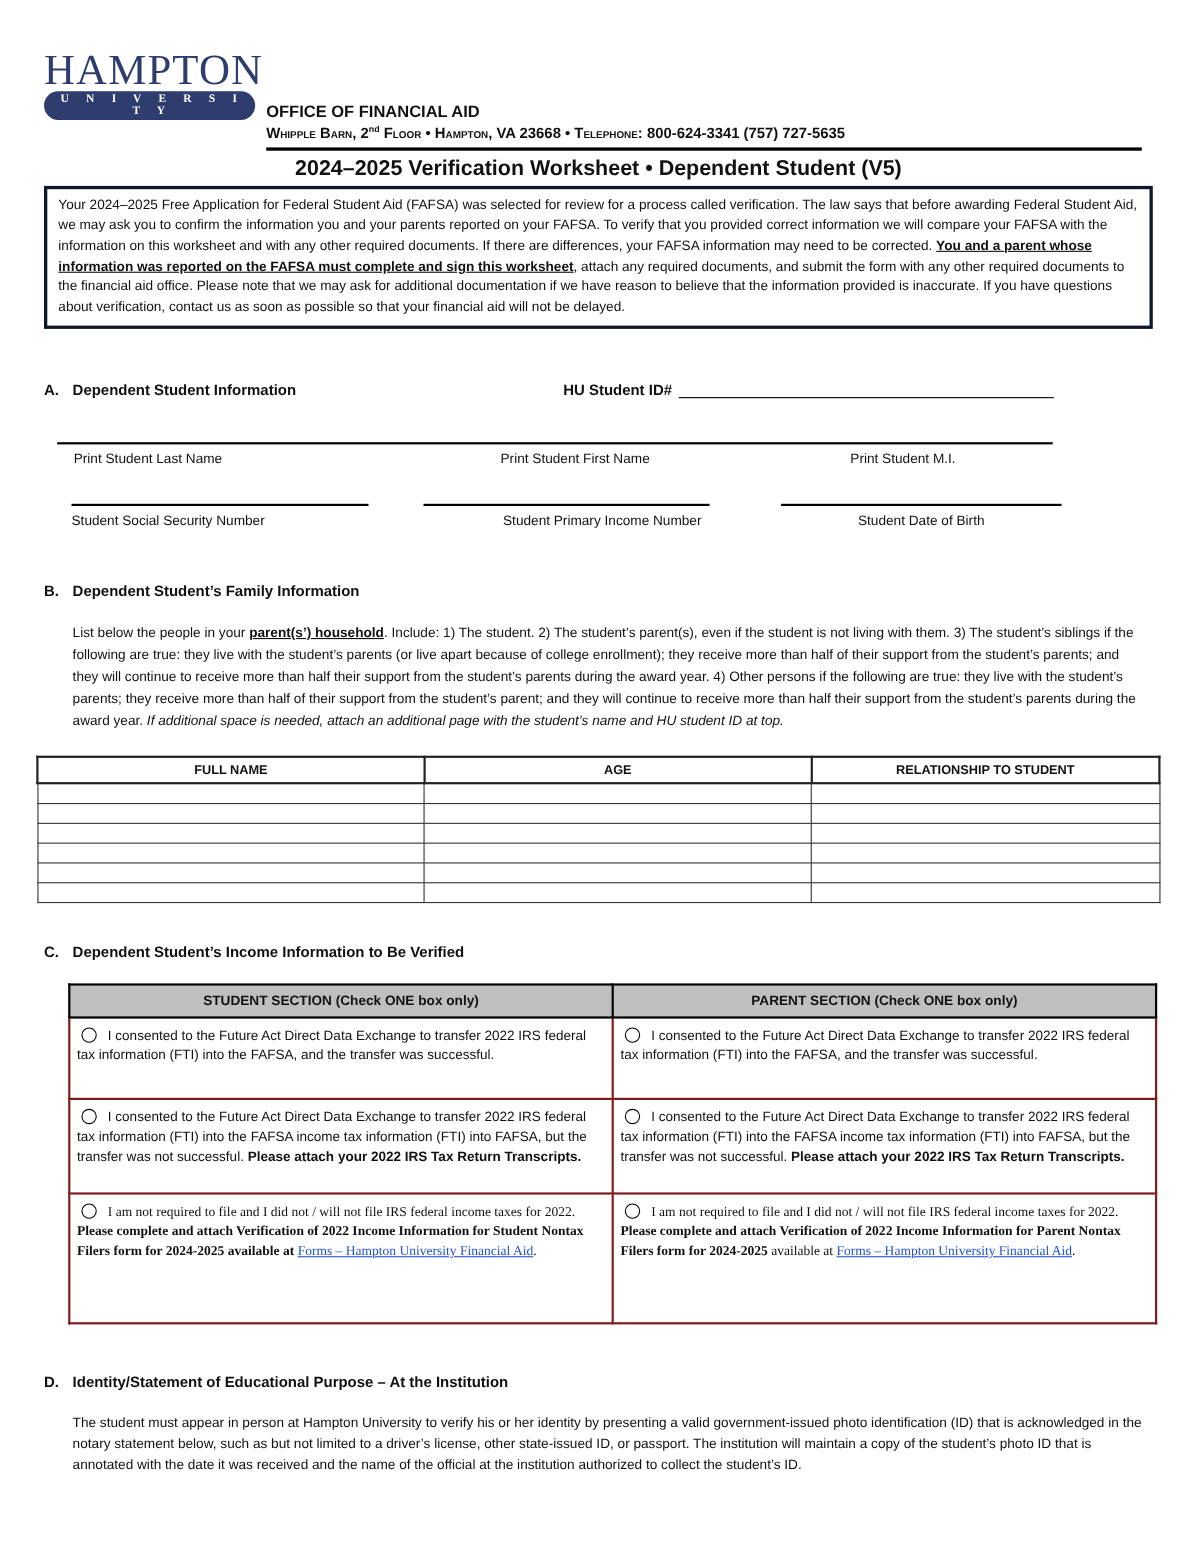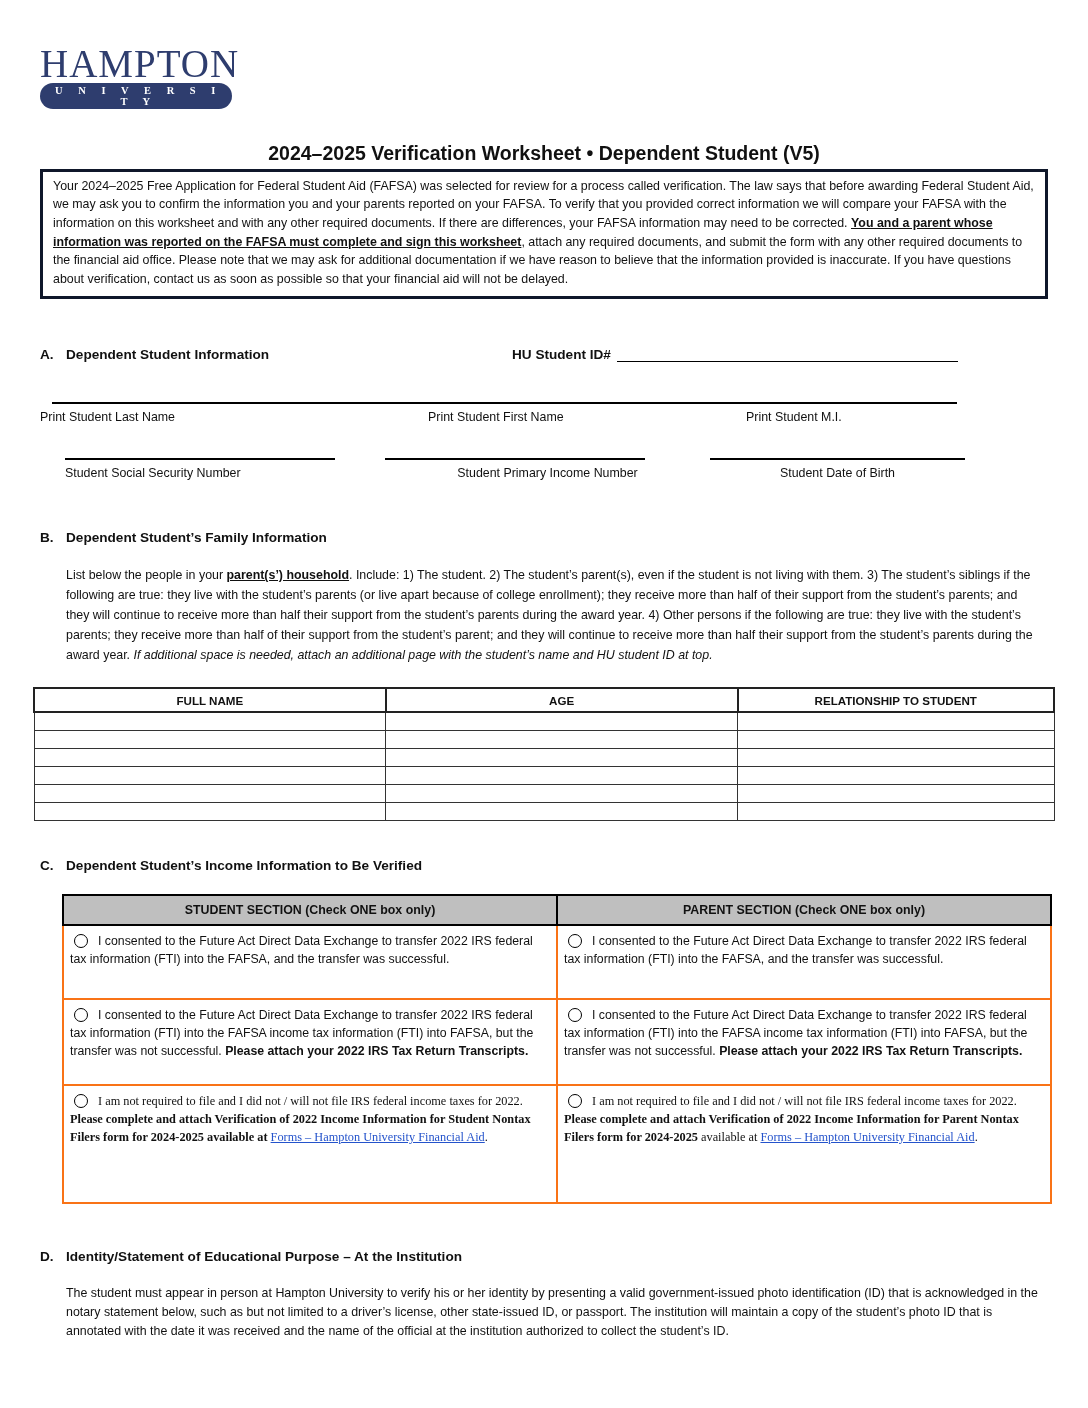--- a/index.html
+++ b/index.html
@@ -38,21 +38,21 @@
   .sec-heading{display:flex;font-weight:bold;font-size:13.6px;}
   .sec-letter{width:26px;}
   .body-text{font-size:12.4px;line-height:1.62;margin-left:26px;}
   .it{font-style:italic;}
   
   .sec-a{margin-top:48px;}
   .sec-a-left{width:472px;}
   .hu-label{font-weight:bold;font-size:13.6px;white-space:nowrap;}
   .hu-line{flex:1;border-bottom:1.5px solid #000;margin-left:6px;margin-right:90px;height:14px;}
   .a-line-full{margin:40px 0 0 12px;width:905px;border-bottom:2px solid #000;height:0;}
-  .a-labels1{display:flex;font-size:12.4px;padding-top:6px;}
+  .a-labels1{display:flex;margin-left:27px;font-size:12.4px;padding-top:6px;}
   .a-labels1 .c1{width:388px;}
   .a-labels1 .c2{width:318px;}
   .a-labels1 .c3{flex:1;}
   .a-lines2{display:flex;margin-left:25px;margin-top:34px;}
   .seg{border-bottom:2px solid #000;height:0;}
   .seg1{width:270px;}
   .gap1{width:50px;}
   .seg2{width:260px;}
   .gap2{width:65px;}
   .seg3{width:255px;}
@@ -76,21 +76,21 @@
   
   .sec-c{margin-top:37px;}
   .income-table{
     border-collapse:collapse;width:990px;margin:21px 0 0 22px;table-layout:fixed;
   }
   .income-table th{
     border:2px solid #000;background:var(--header-gray,#bfbfbf);
     font-size:12.4px;font-weight:bold;height:24px;padding:2px;width:50%;
   }
   .income-table td{
-    border:2px solid #f97316;vertical-align:top;font-size:12.3px;line-height:1.47;
+    border:2px solid #7f1d1d;vertical-align:top;font-size:12.3px;line-height:1.47;
     padding:6px 6px 4px 6px;
   }
   .row-h1 td{height:62px;}
   .row-h2 td{height:74px;}
   .row-h3 td{height:106px;font-family:Liberation Serif, serif;}
   .radio{
     display:inline-block;width:12px;height:12px;border:1.4px solid #000;border-radius:50%;
     margin:1px 10px -1px 4px;vertical-align:-2px;background:#fff;
   }
   .b{font-weight:bold;}
@@ -102,20 +102,24 @@
 </style>
 </head>
 <body>
 
 <div class="page">
 
   <div class="header">
     <div class="logo">
       <div class="logo-name">HAMPTON</div>
       <div class="logo-bar">U N I V E R S I T Y</div>
+    </div>
+    <div class="office-block">
+      <div class="office-title">OFFICE OF FINANCIAL AID</div>
+      <div class="office-address"><span>Whipple Barn, 2</span><sup>nd</sup><span> Floor • Hampton, VA 23668 • Telephone: 800-624-3341 (757) 727-5635</span></div>
     </div>
   </div>
 
   <div class="doc-title">2024–2025 Verification Worksheet • Dependent Student (V5)</div>
 
   <div class="intro-box">
     <span>Your 2024–2025 Free Application for Federal Student Aid (FAFSA) was selected for review for a process called verification. The law says that before awarding Federal Student Aid, we may ask you to confirm the information you and your parents reported on your FAFSA. To verify that you provided correct information we will compare your FAFSA with the information on this worksheet and with any other required documents. If there are differences, your FAFSA information may need to be corrected. </span><span class="bu">You and a parent whose information was reported on the FAFSA must complete and sign this worksheet</span><span>, attach any required documents, and submit the form with any other required documents to the financial aid office.  Please note that we may ask for additional documentation if we have reason to believe that the information provided is inaccurate.  If you have questions about verification, contact us as soon as possible so that your financial aid will not be delayed.</span>
   </div>
 
   <div class="sec-a sec-row">

